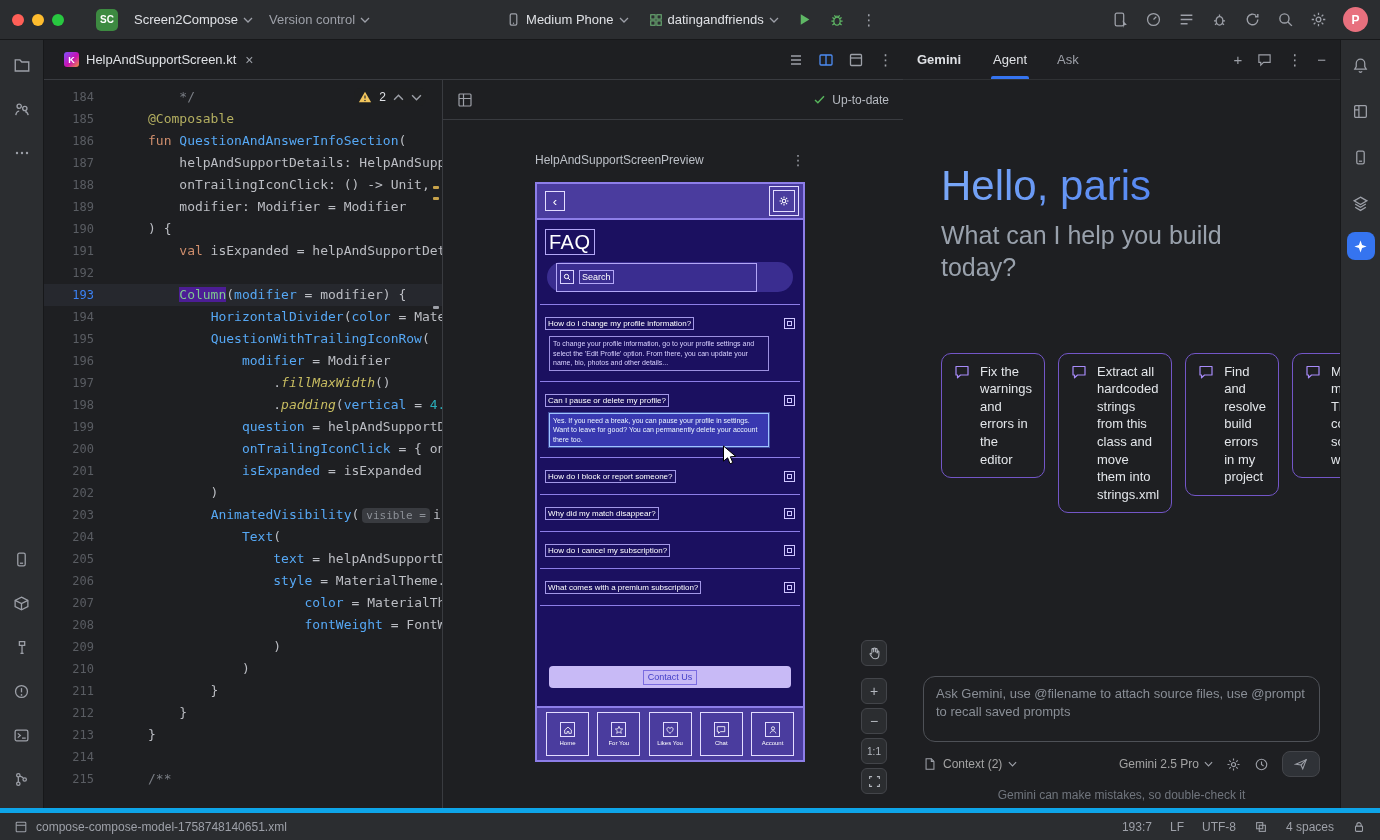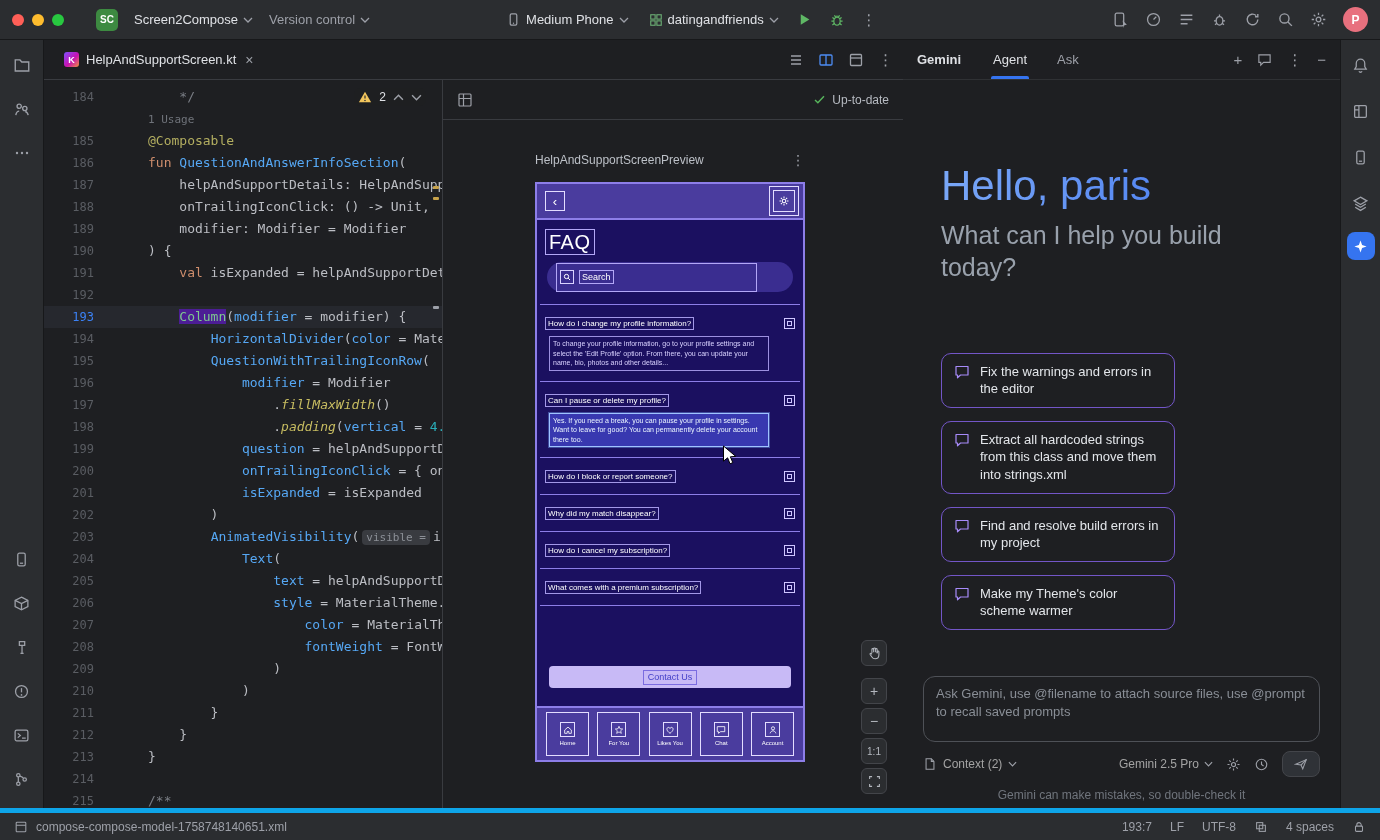--- a/index.html
+++ b/index.html
@@ -118,21 +118,21 @@
   .g-title{font-weight:bold;color:#dfe1e5}
   .g-tabs{display:flex;gap:26px;margin-left:30px;height:100%}
   .g-tab{display:flex;align-items:center;color:#9da0a8;position:relative;padding:0 2px}
   .g-tab.active{color:#dfe1e5}
   .g-tab.active::after{content:"";position:absolute;left:0;right:0;bottom:0;height:3px;background:#3574f0;border-radius:2px 2px 0 0}
   .g-header-icons{margin-left:auto;display:flex;align-items:center;gap:15px;color:#9da0a8;font-size:15px}
   .g-body{flex:1;display:flex;flex-direction:column;padding:0 20px;min-height:0}
   .g-greeting{margin:82px 0 0 18px;font-size:42px;font-weight:400;line-height:1.15;
     background:linear-gradient(90deg,#79a7f7,#3a6ff0);-webkit-background-clip:text;background-clip:text;color:transparent}
   .g-subtitle{margin:10px 0 0 18px;font-size:25px;line-height:1.25;color:#99a1ac;max-width:330px}
-  .g-cards{margin:70px 0 0 18px;display:flex;flex-direction:column;gap:13px;align-items:flex-start}
+  .g-cards{margin:70px 0 0 18px;display:flex;flex-direction:row;gap:13px;align-items:flex-start}
   .g-card{display:flex;gap:10px;align-items:flex-start;padding:9px 12px;border:1px solid #7356c8;border-radius:10px;
     color:#e3e6ea;font-size:13px;line-height:1.35;max-width:234px;text-align:left}
   .g-card-icon{flex:0 0 16px;height:16px;color:#a78bfa;margin-top:1px}
   .g-bottom{margin-top:auto;padding-bottom:6px}
   .g-input-box{border:1px solid #4e5157;border-radius:12px;height:66px;padding:8px 12px;background:#1e1f22}
   .g-input-box textarea{width:100%;height:100%;background:transparent;border:none;outline:none;resize:none;
     color:#dfe1e5;font-family:"Liberation Sans",sans-serif;font-size:13px;line-height:1.4}
   .g-input-box textarea::placeholder{color:#898e96}
   .g-footer{display:flex;align-items:center;margin-top:9px;color:#a3a3a3;font-size:12px}
   .g-context{gap:6px}
@@ -382,21 +382,20 @@
                 </svg>
               </button>
             <button class="icon">
                 <svg width="11" height="7" viewBox="0 0 10 6" fill="none" stroke="currentColor" stroke-width="1.3">
                   <path d="M1 1l4 4 4-4"></path>
                 </svg>
               </button>
           </div>
           <div>
               <div class="code-line"><span class="gutter-num">184</span><span class="code-text"><span class="tok-comment">    */</span></span></div>
-              <div class="code-line"><span class="gutter-num"></span><span class="code-text"><span class="tok-hint">1 Usage</span></span></div>
               <div class="code-line"><span class="gutter-num">185</span><span class="code-text"><span class="tok-ann">@Composable</span></span></div>
               <div class="code-line"><span class="gutter-num">186</span><span class="code-text"><span class="tok-kw">fun </span><span class="tok-fn">QuestionAndAnswerInfoSection</span><span class="tok-plain">(</span></span></div>
               <div class="code-line"><span class="gutter-num">187</span><span class="code-text"><span class="tok-plain">    helpAndSupportDetails: HelpAndSupportDetails,</span></span></div>
               <div class="code-line"><span class="gutter-num">188</span><span class="code-text"><span class="tok-plain">    onTrailingIconClick: () -&gt; Unit,</span></span></div>
               <div class="code-line"><span class="gutter-num">189</span><span class="code-text"><span class="tok-plain">    modifier: Modifier = Modifier</span></span></div>
               <div class="code-line"><span class="gutter-num">190</span><span class="code-text"><span class="tok-plain">) {</span></span></div>
               <div class="code-line"><span class="gutter-num">191</span><span class="code-text"><span class="tok-plain">    </span><span class="tok-kw">val</span><span class="tok-plain"> isExpanded = helpAndSupportDetails.isExpanded</span></span></div>
               <div class="code-line"><span class="gutter-num">192</span><span class="code-text"></span></div>
               <div class="code-line current-line"><span class="gutter-num">193</span><span class="code-text"><span class="tok-plain">    </span><span class="tok-fn-caret">Column</span><span class="tok-plain">(</span><span class="tok-arg">modifier</span><span class="tok-plain"> = modifier) {</span></span></div>
               <div class="code-line"><span class="gutter-num">194</span><span class="code-text"><span class="tok-plain">        </span><span class="tok-fn">HorizontalDivider</span><span class="tok-plain">(</span><span class="tok-arg">color</span><span class="tok-plain"> = MaterialThem</span></span></div>

